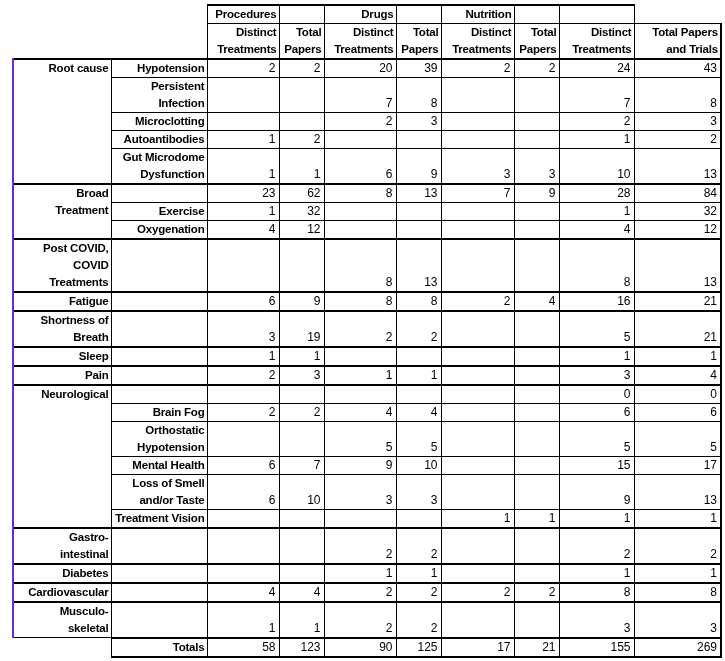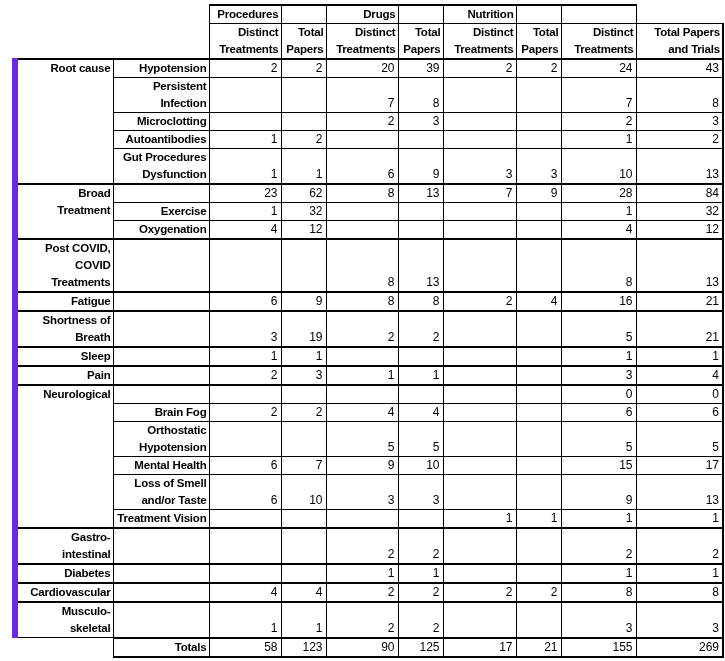--- a/index.html
+++ b/index.html
@@ -37,21 +37,21 @@
     vertical-align: bottom;
     padding: 0;
   }
   th {
     font-size: 11.5px;
     font-weight: 700;
     text-align: right;
     letter-spacing: -0.2px;
     padding: 0 2px 0 3px;
   }
-  th.gc { vertical-align: top; border-left: 6px solid #6d28d9; }
+  th.gc { vertical-align: top; border-left: 2px solid #6d28d9; }
   td.num {
     font-size: 12px;
     font-weight: 400;
     text-align: right;
     padding: 0 3px 0 0;
   }
   .it { }
   td.nob { border: none !important; background: #fff; }
 
   
@@ -150,21 +150,21 @@
           <td class="num">1</td>
           <td class="num">2</td>
           <td class="num"></td>
           <td class="num"></td>
           <td class="num"></td>
           <td class="num"></td>
           <td class="num">1</td>
           <td class="num">2</td>
         </tr>
         <tr>
-          <th class="sc">Gut Procedures
+          <th class="sc">Gut Microdome
 Dysfunction</th>
           <td class="num">1</td>
           <td class="num">1</td>
           <td class="num">6</td>
           <td class="num">9</td>
           <td class="num">3</td>
           <td class="num">3</td>
           <td class="num">10</td>
           <td class="num">13</td>
         </tr>

